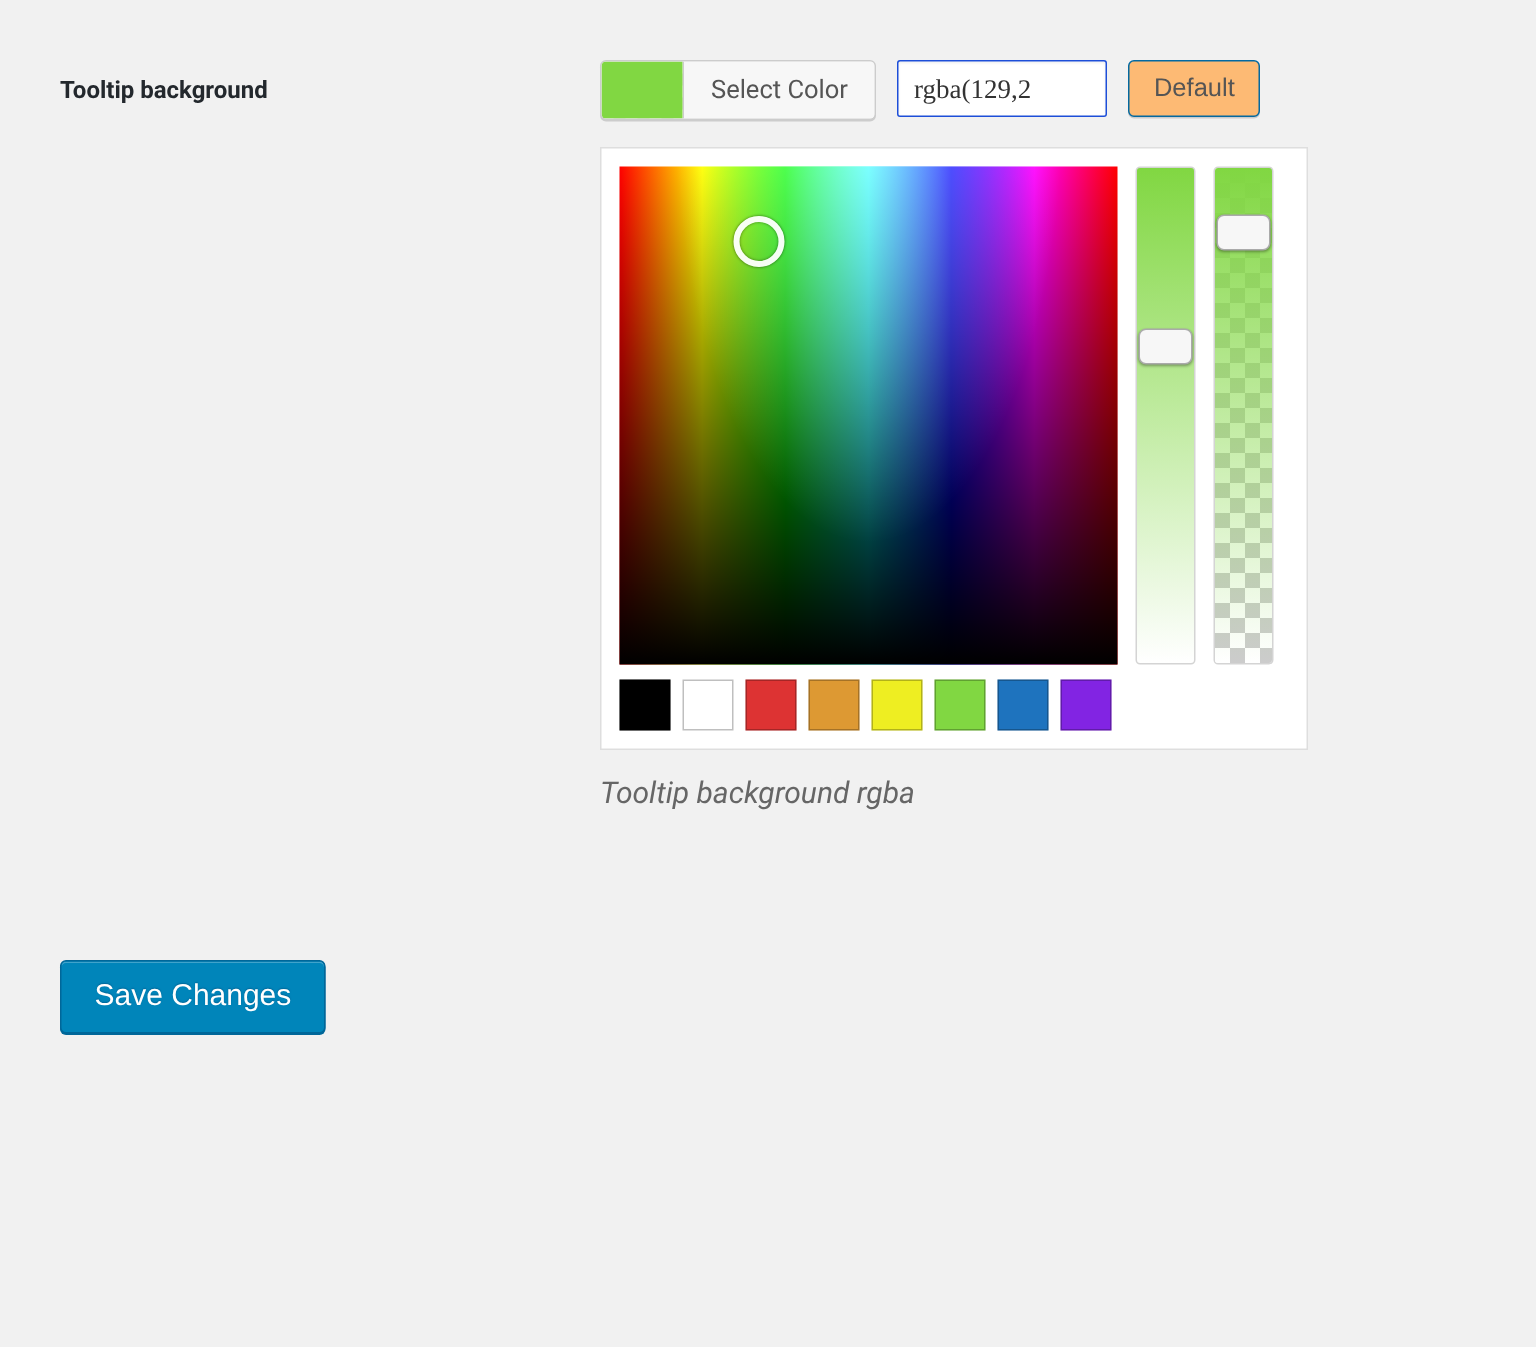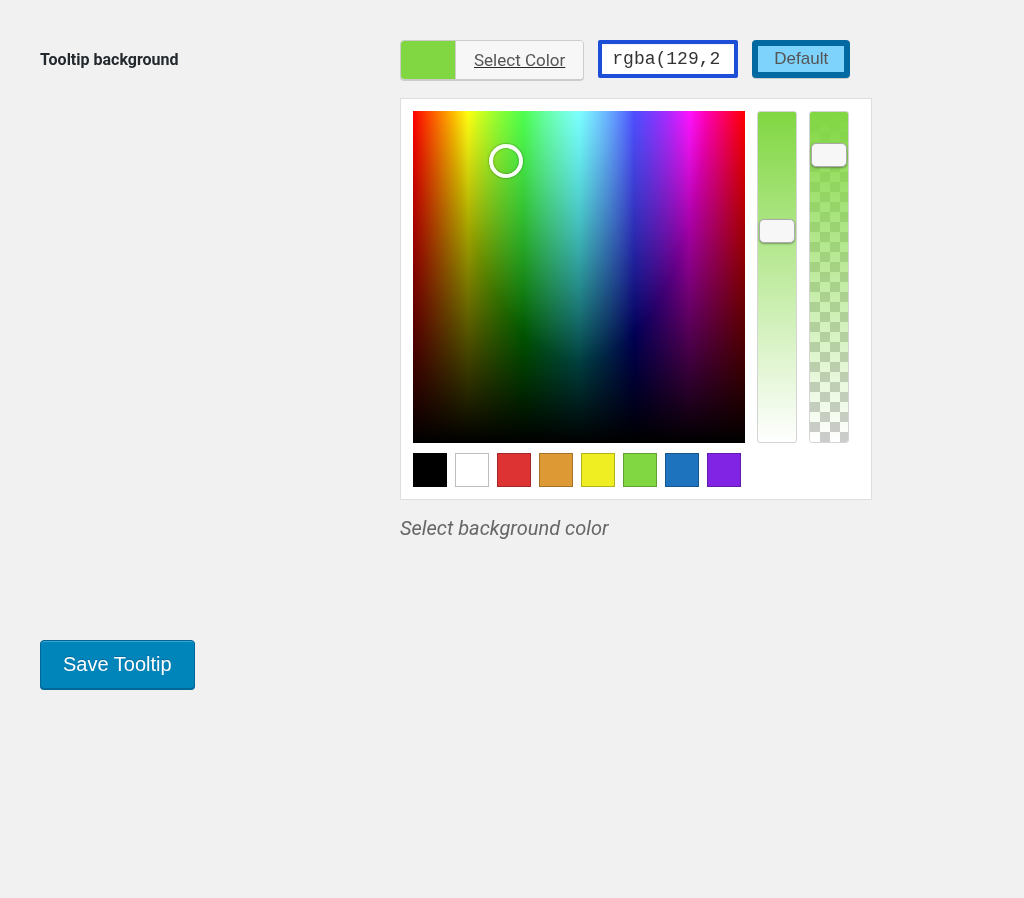--- a/index.html
+++ b/index.html
@@ -42,21 +42,20 @@
   .wp-color-result {
     display: flex;
     align-items: stretch;
     height: 38px;
     border: 1px solid #ccc;
     border-radius: 4px;
     overflow: hidden;
     background: #f7f7f7;
     box-shadow: 0 1px 0 #ccc;
     cursor: pointer;
-    text-decoration: underline;
   }
   .wp-color-swatch {
     width: 54px;
     position: relative;
   }
   .wp-color-swatch .checker {
     position: absolute; inset:0;
     background:
       linear-gradient(45deg, rgba(0,0,0,.12) 25%, transparent 25%, transparent 75%, rgba(0,0,0,.12) 75%),
       linear-gradient(45deg, rgba(0,0,0,.12) 25%, transparent 25%, transparent 75%, rgba(0,0,0,.12) 75%);
@@ -73,37 +72,37 @@
     align-items:center;
     font-size: 17px;
     color:#555;
     border-left:1px solid #ccc;
     background:#f7f7f7;
   }
 
   .wp-text-input {
     height: 38px;
     box-sizing: border-box;
-    border: 4px solid #1d4ed8;
+    border: 1px solid #1d4ed8;
     border-radius: 2px;
     background: #fff;
     padding: 0 10px;
-    font-family: Liberation Mono, monospace;
+    font-family: Liberation Serif, serif;
     font-size: 18px;
     color:#333;
     width: 140px;
     box-shadow: inset 0 1px 2px rgba(0,0,0,.07);
   }
 
   .button-secondary {
     height: 38px;
     box-sizing: border-box;
-    border: 6px solid #0369a1;
+    border: 1px solid #0369a1;
     border-radius: 4px;
-    background: #7dd3fc;
+    background: #fdba74;
     padding: 0 16px;
     font-size: 17px;
     color:#555;
     cursor:pointer;
     box-shadow: 0 1px 0 #ccc;
   }
 
   
   .iris-panel {
     margin-top: 18px;
@@ -275,23 +274,23 @@
               <div class="sw" style="background:#ffffff"></div>
               <div class="sw" style="background:#dd3333"></div>
               <div class="sw" style="background:#dd9933"></div>
               <div class="sw" style="background:#eeee22"></div>
               <div class="sw" style="background:#81d742"></div>
               <div class="sw" style="background:#1e73be"></div>
               <div class="sw" style="background:#8224e3"></div>
             </div>
           </div>
 
-          <p class="description">Select background color</p>
+          <p class="description">Tooltip background rgba</p>
         </td>
       </tr>
 
     </tbody>
   </table>
 
   <div class="submit-row">
-    <button type="submit" class="button-primary">Save Tooltip</button>
+    <button type="submit" class="button-primary">Save Changes</button>
   </div>
 </div>
 
 </body></html>

